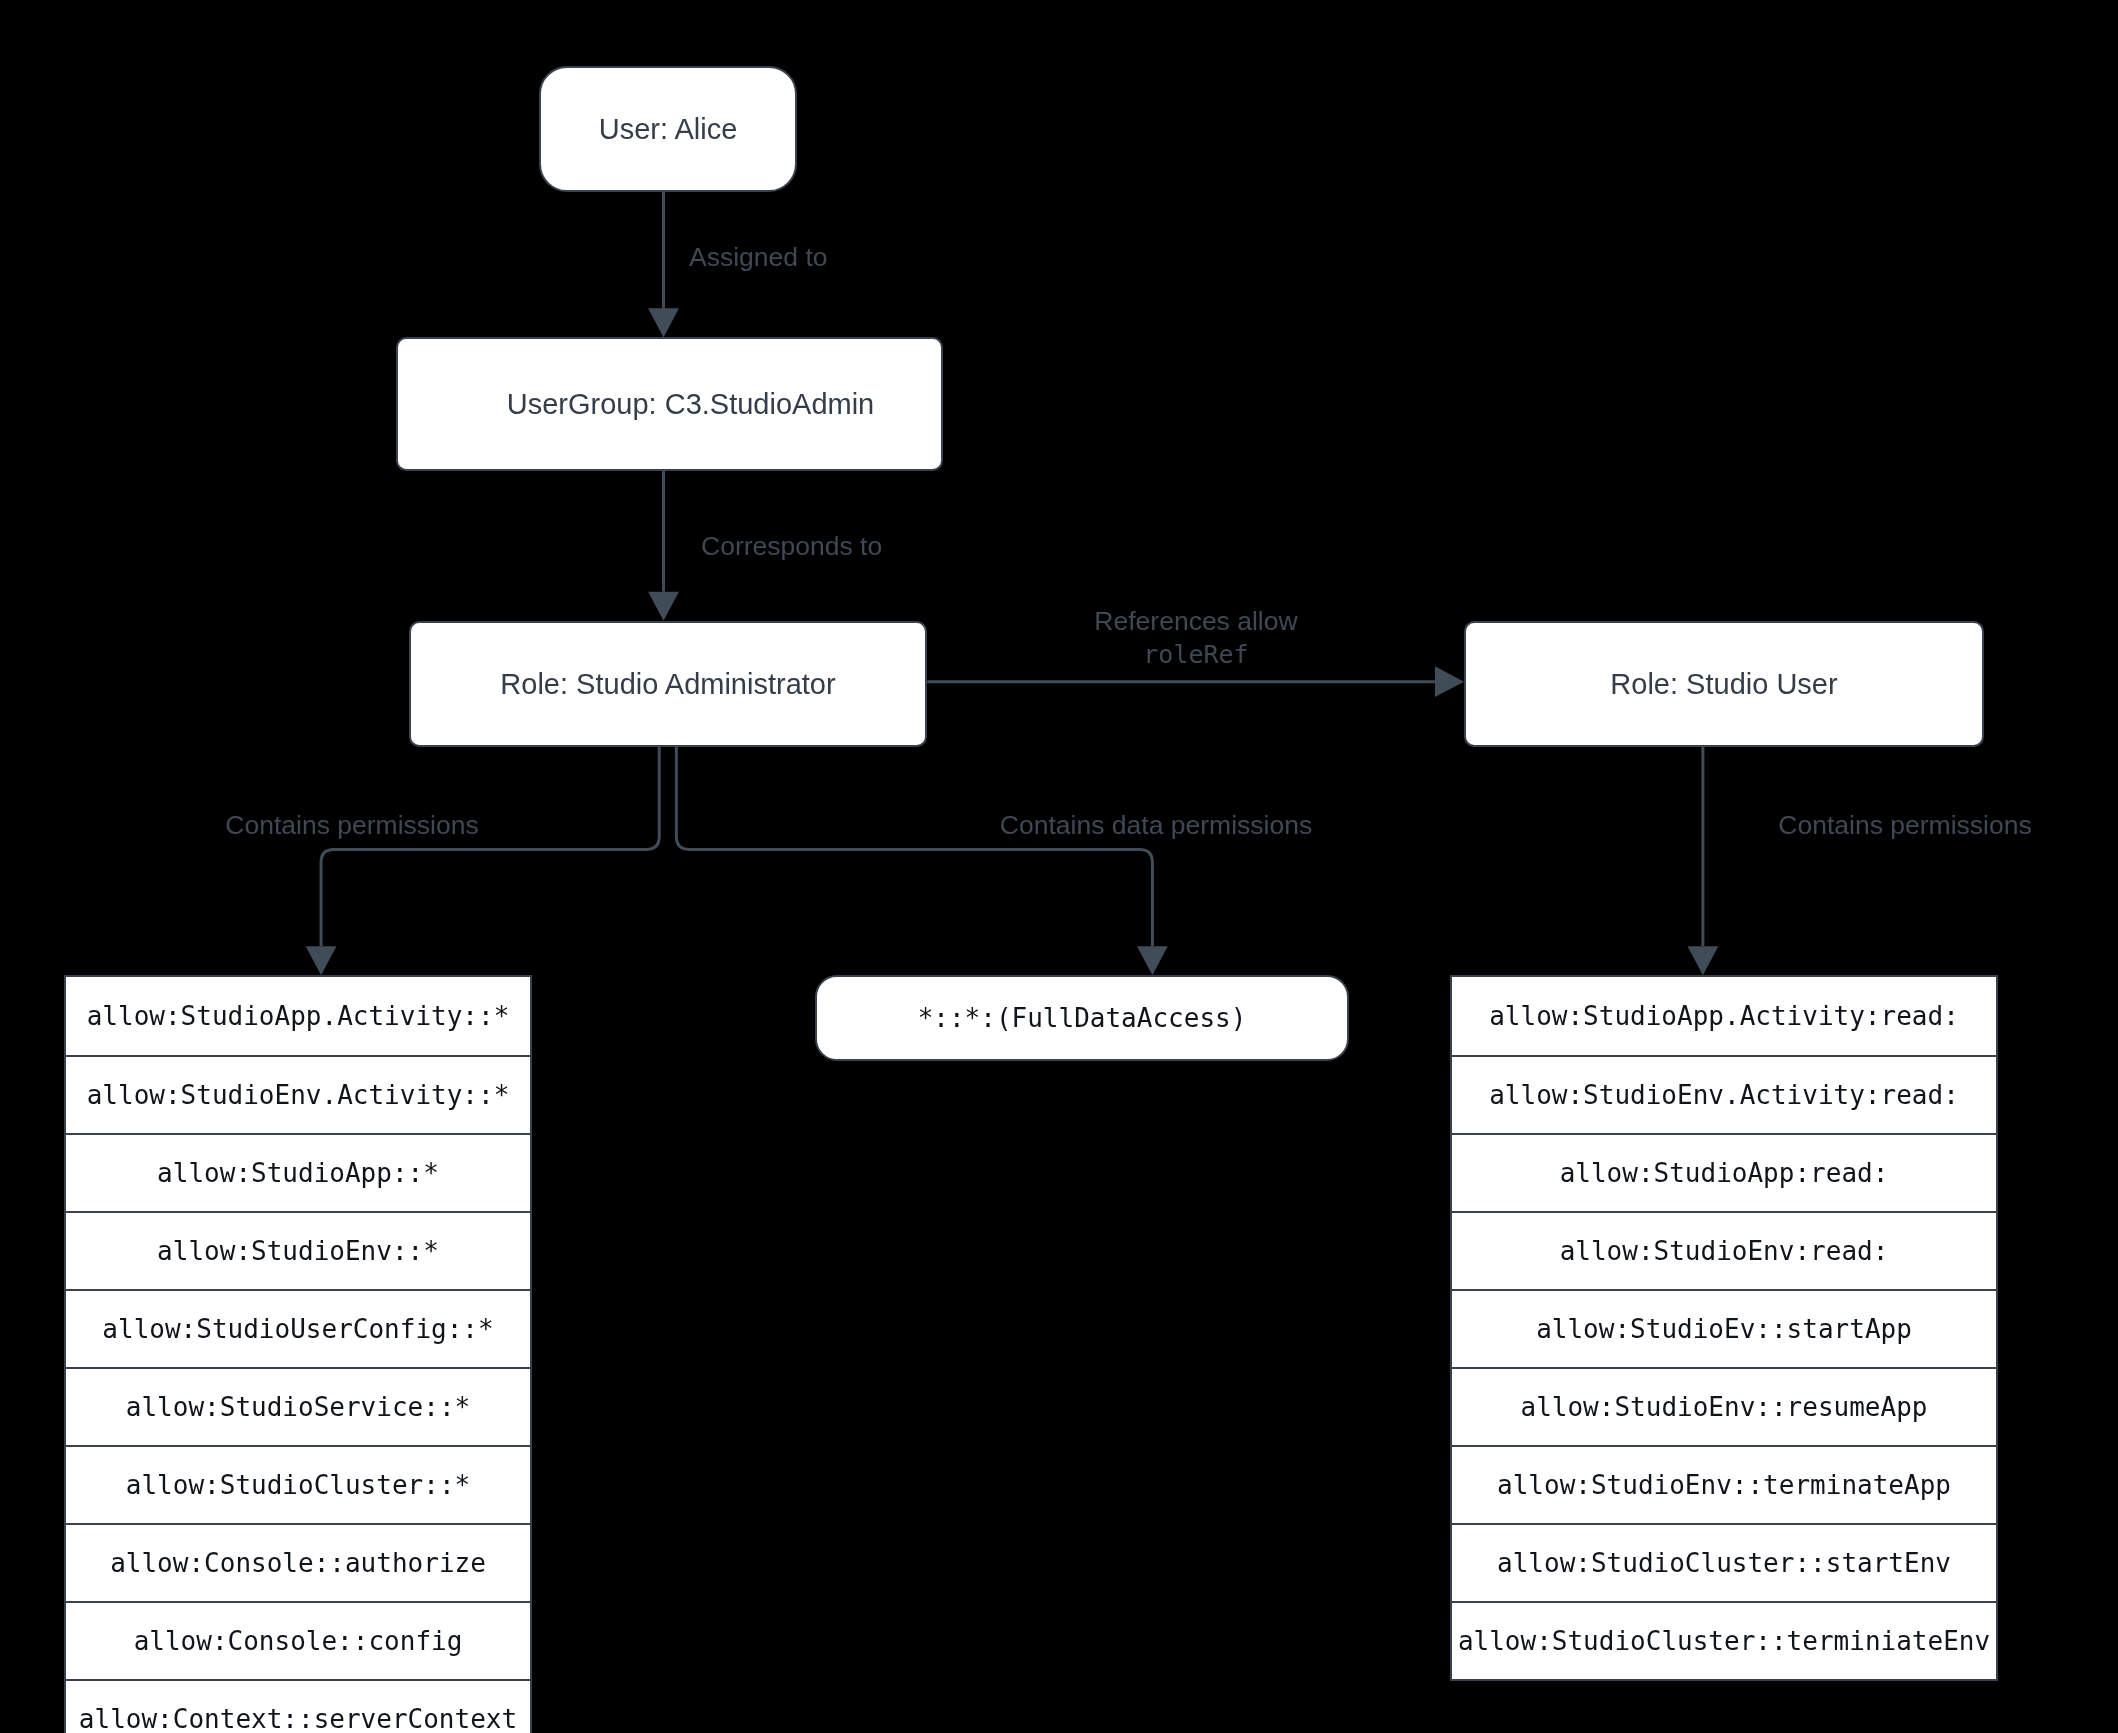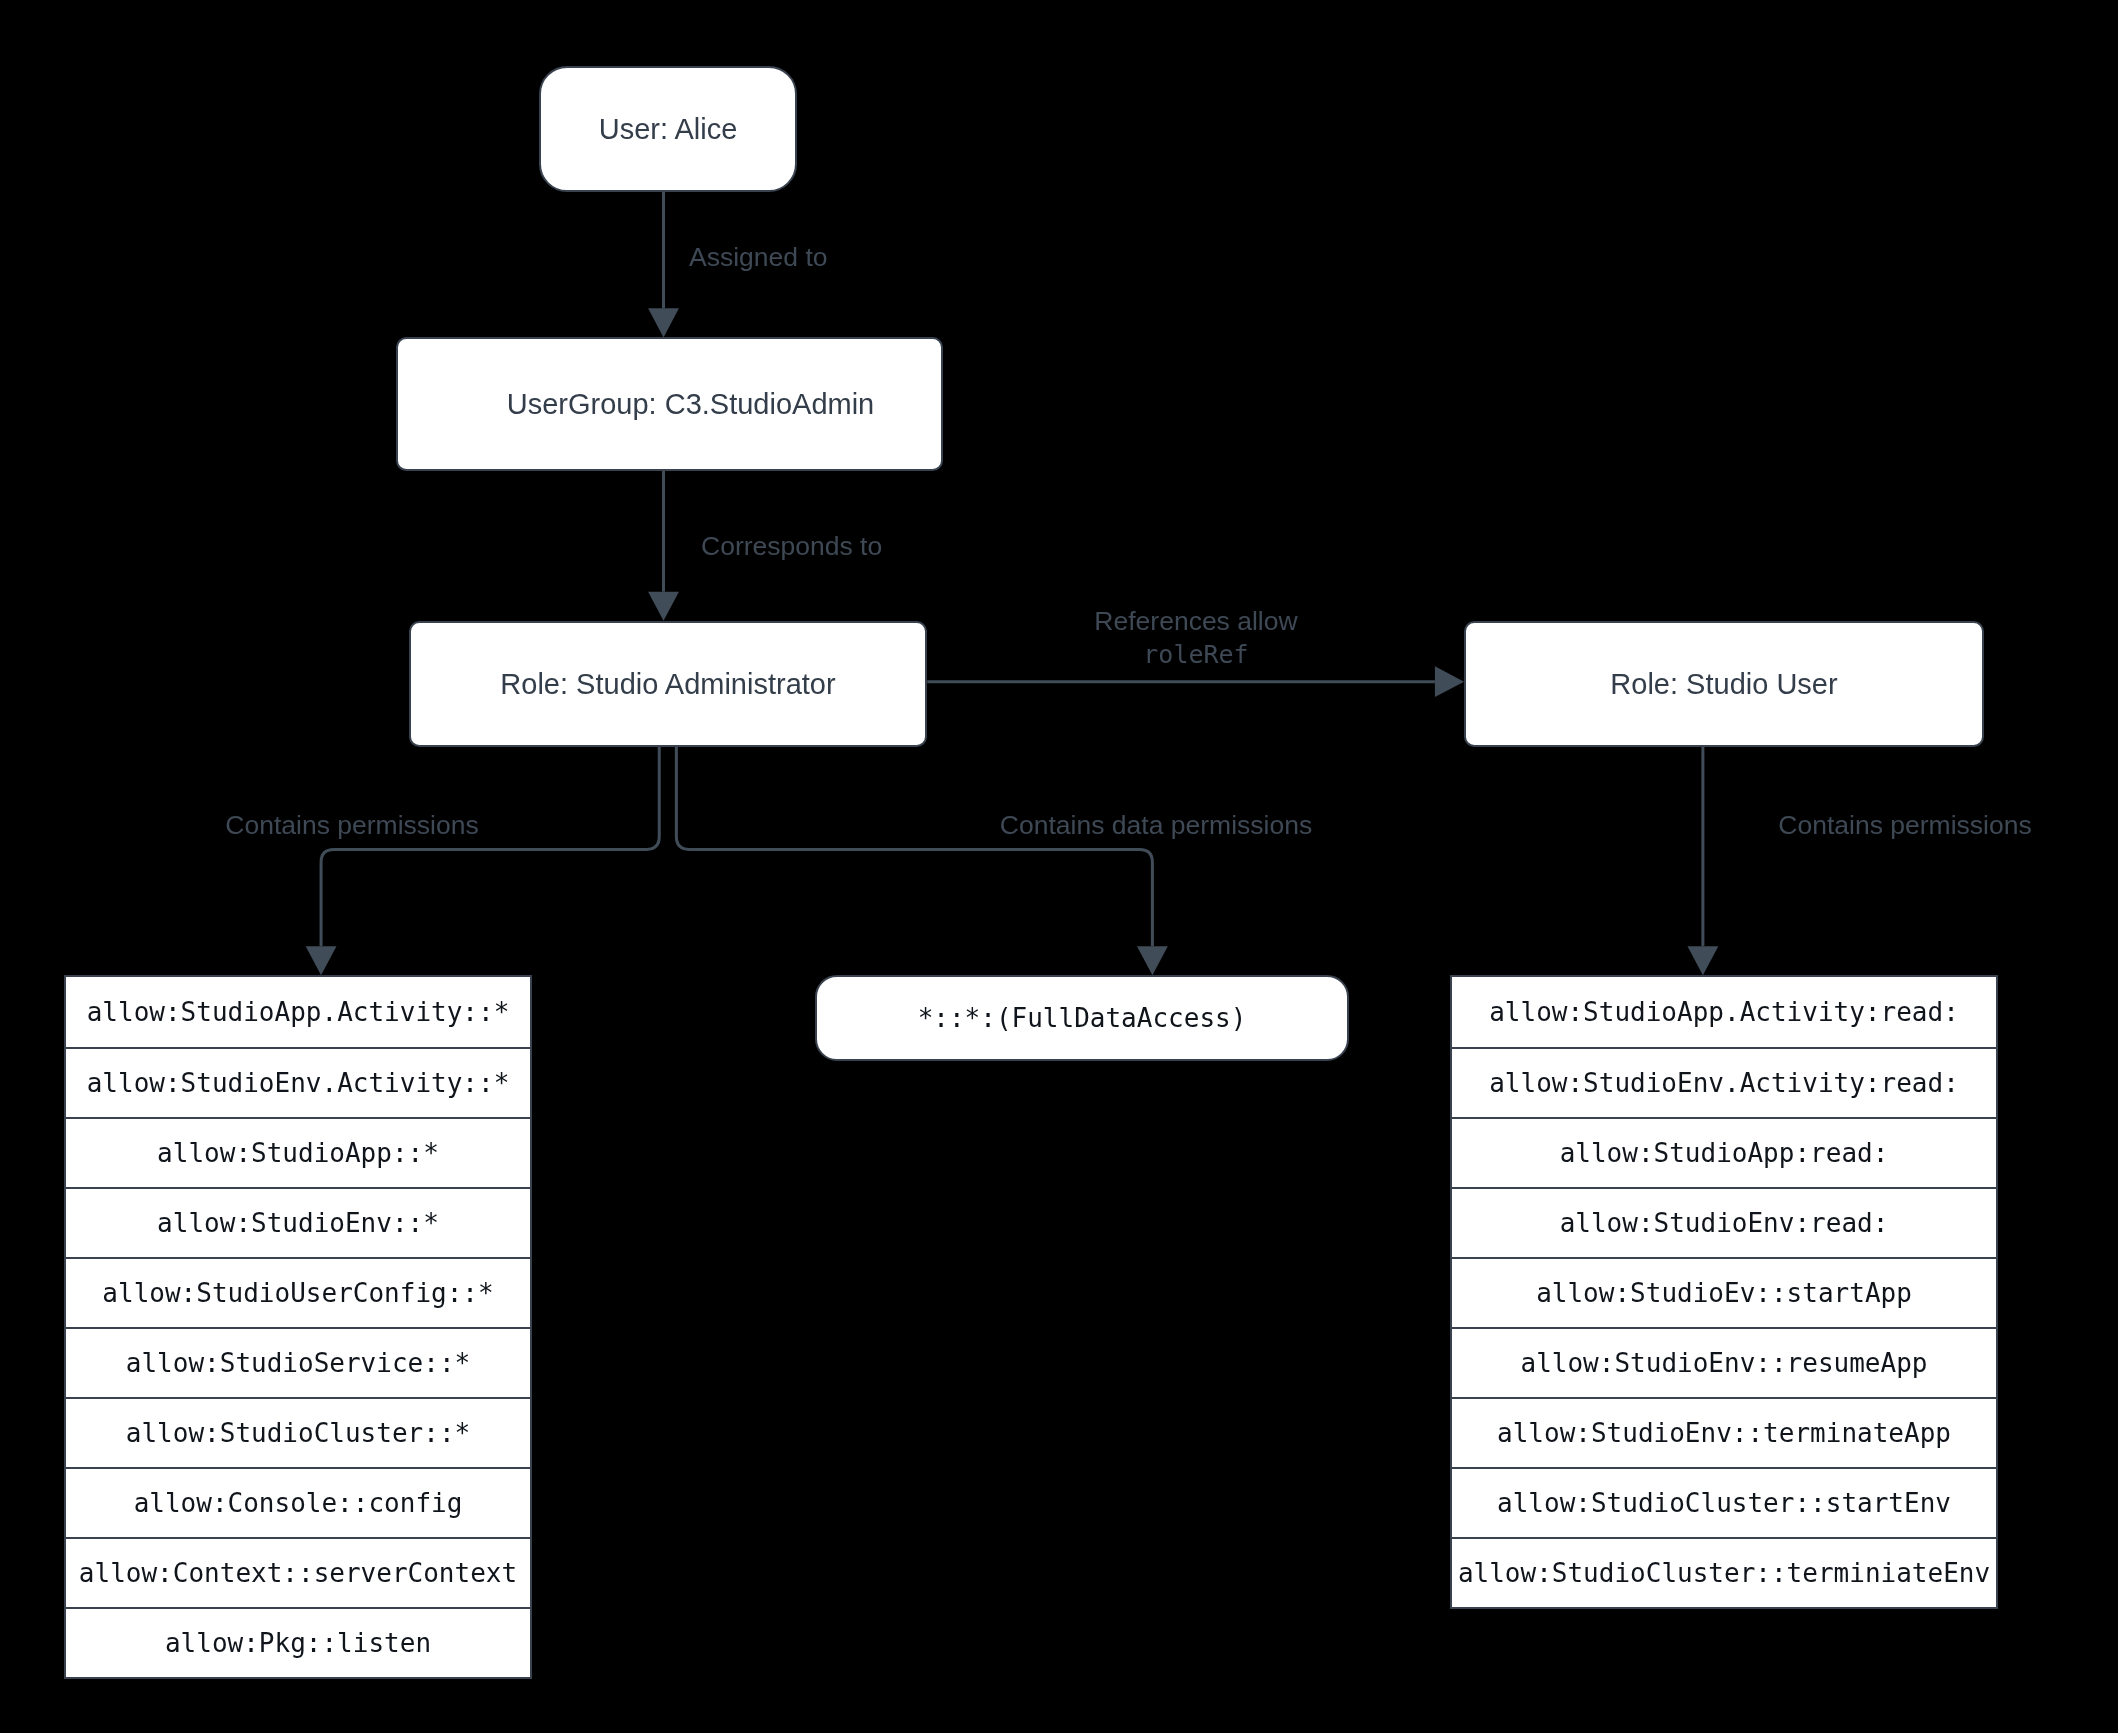--- a/index.html
+++ b/index.html
@@ -52,21 +52,21 @@
     display: block;
   }
   .edge-label.left-anchored { text-align: center; }
 
   .perm-list {
     position: absolute;
     background: var(--node-fill);
     border: 2.6px solid var(--node-border);
   }
   .perm-cell {
-    height: 70px;
+    height: 78px;
     border-top: 2.6px solid var(--node-border);
     display: flex;
     align-items: center;
     justify-content: center;
     font-family: "DejaVu Sans Mono", monospace;
     font-size: 26px;
     color: var(--list-text);
     white-space: nowrap;
   }
   .perm-cell:first-child { border-top: none; }
@@ -134,20 +134,21 @@
   <div class="edge-label" style="left:1734px; top:808px; width:342px;">Contains permissions</div>
 
   <div class="perm-list" style="left:64px; top:975px; width:468px;">
       <div class="perm-cell">allow:StudioApp.Activity::*</div>
       <div class="perm-cell">allow:StudioEnv.Activity::*</div>
       <div class="perm-cell">allow:StudioApp::*</div>
       <div class="perm-cell">allow:StudioEnv::*</div>
       <div class="perm-cell">allow:StudioUserConfig::*</div>
       <div class="perm-cell">allow:StudioService::*</div>
       <div class="perm-cell">allow:StudioCluster::*</div>
+      <div class="perm-cell">allow:Console::authorize</div>
       <div class="perm-cell">allow:Console::config</div>
       <div class="perm-cell">allow:Context::serverContext</div>
       <div class="perm-cell">allow:Pkg::listen</div>
     </div>
 
   <div class="data-node" style="left:815px; top:975px; width:534px; height:86px;border-radius:22px;">*::*:(FullDataAccess)</div>
 
   <div class="perm-list" style="left:1450px; top:975px; width:548px;">
       <div class="perm-cell">allow:StudioApp.Activity:read:</div>
       <div class="perm-cell">allow:StudioEnv.Activity:read:</div>

